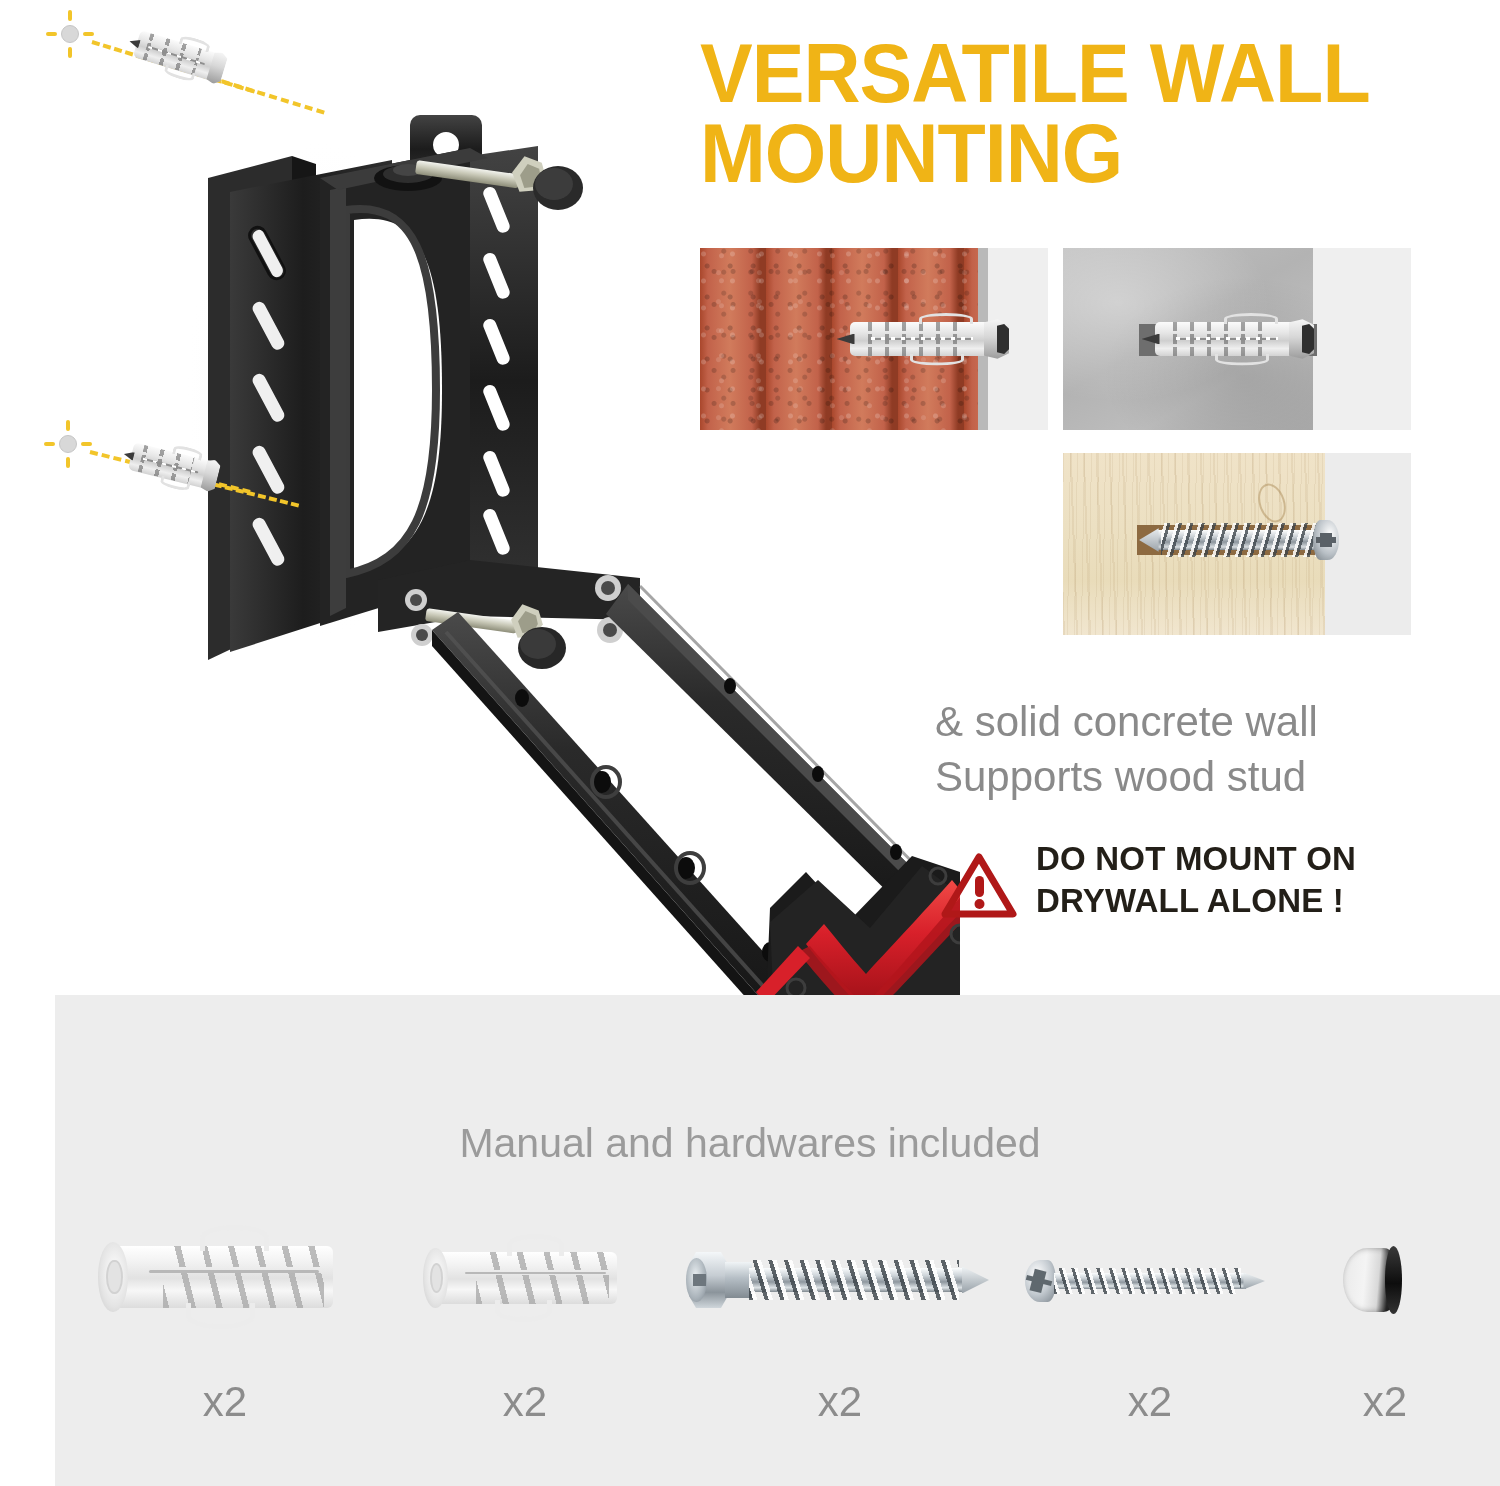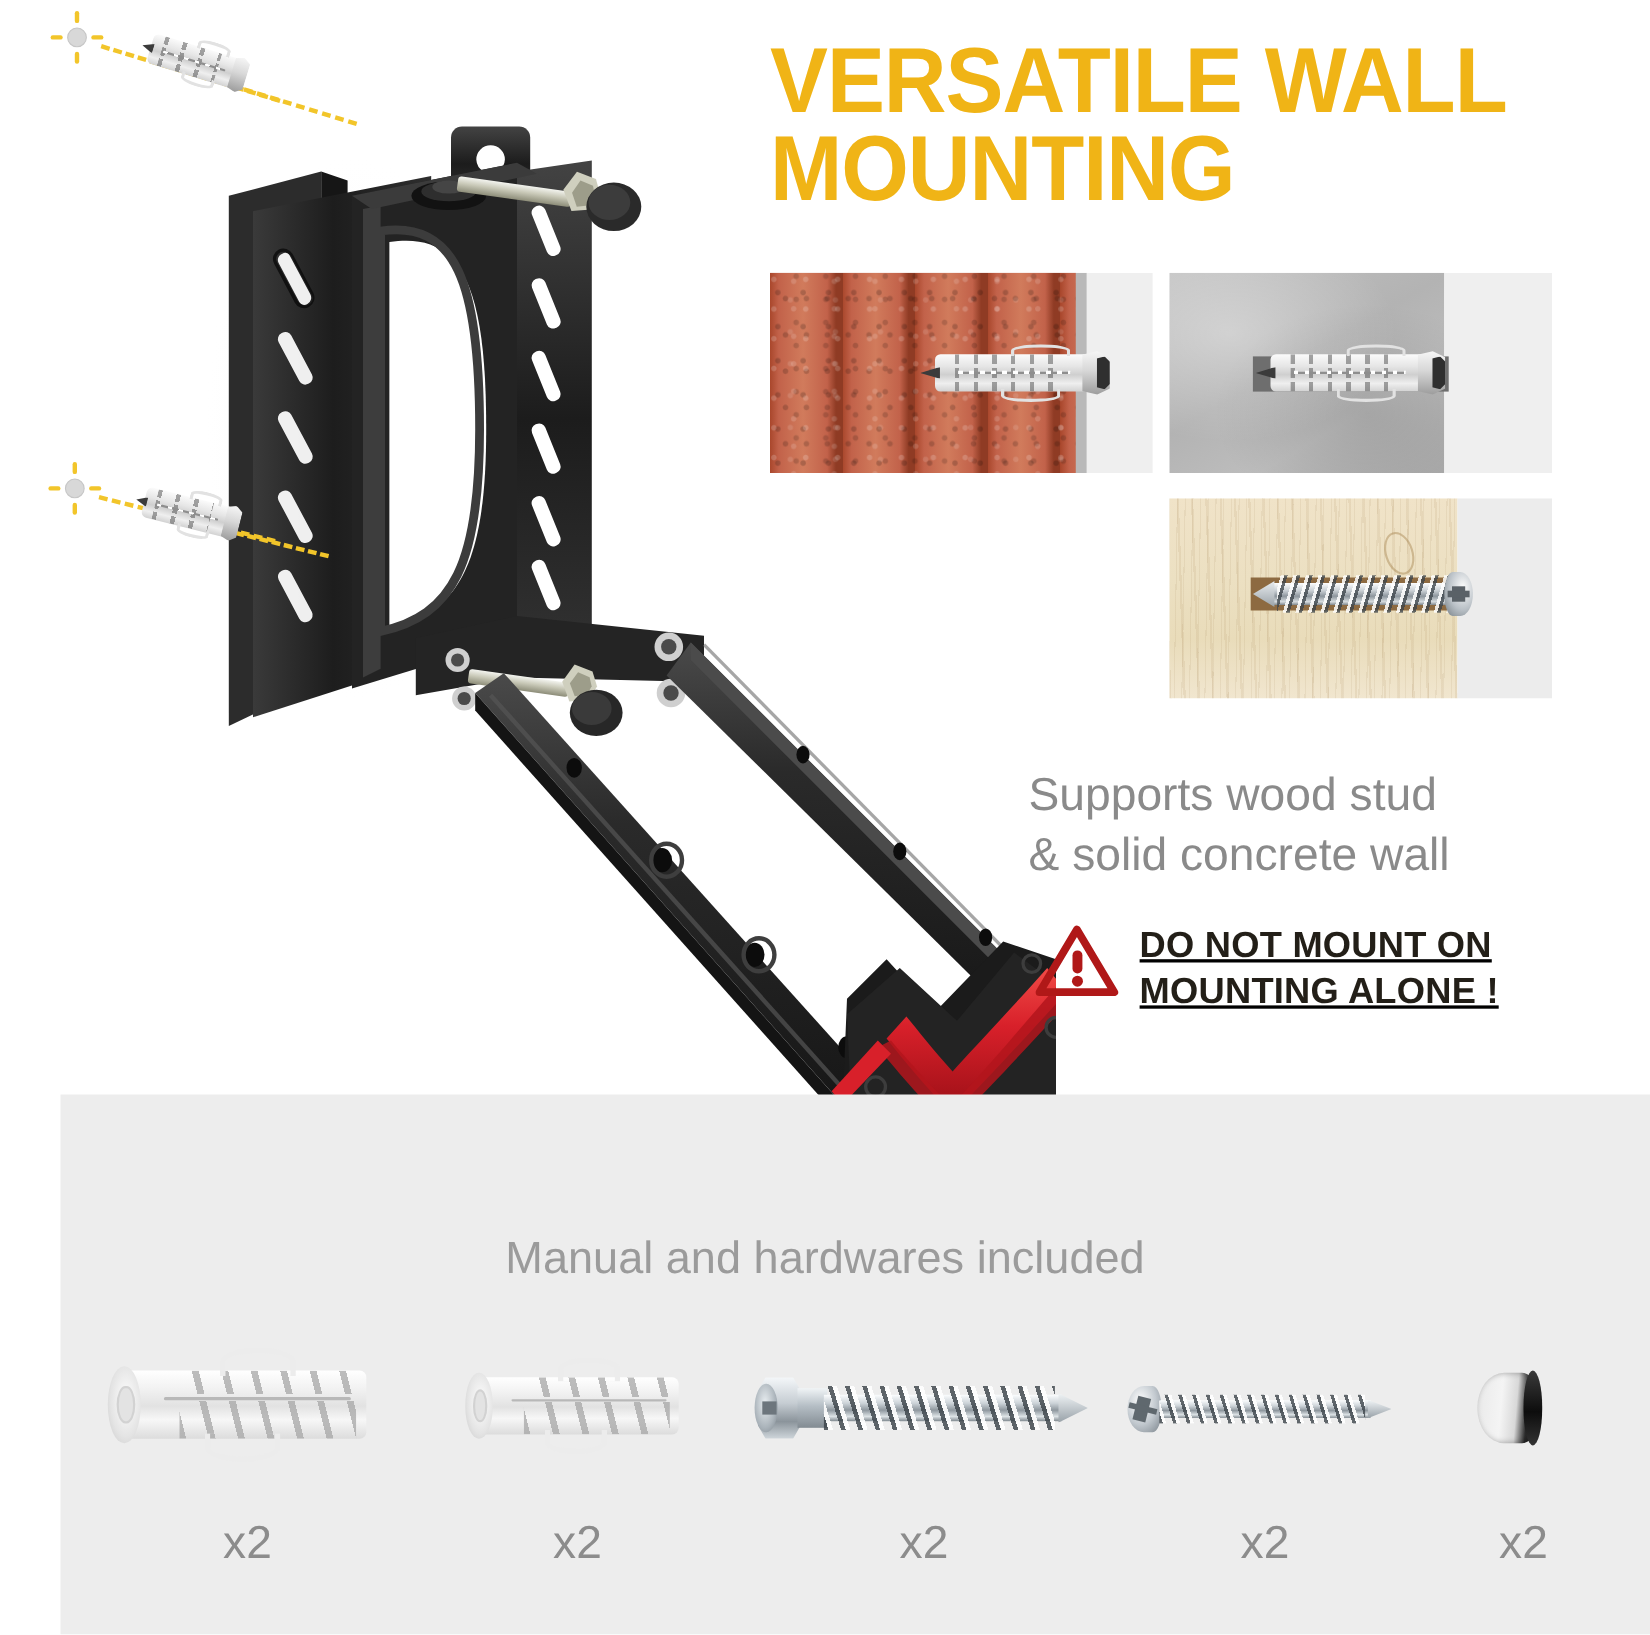--- a/index.html
+++ b/index.html
@@ -170,21 +170,21 @@
   .burst .r-e{ right:-2px;top:20px;  width:11px;height:4px; }
 
   
   #hero { position:absolute; left:170px; top:60px; width:790px; height:950px; }
 
   
   .supports-copy{
     position:absolute; left:935px; top:694px; width:520px;
     font-size:42px; line-height:1.32; color:#8a8a8a;
   }
-  .warn-wrap{ position:absolute; left:940px; top:838px; width:520px; display:flex; align-items:flex-start; gap:18px;text-decoration:underline; }
+  .warn-wrap{ position:absolute; left:940px; top:838px; width:520px; display:flex; align-items:flex-end; gap:18px; }
   .warn-icon{ width:78px; height:72px; flex:0 0 auto; }
   .warn-text{
     font-size:33px; font-weight:bold; line-height:1.28; color:#231f18; letter-spacing:.2px;
   }
 
   
   #bottom-panel{
     position:absolute; left:55px; top:995px; right:0; bottom:0;
     background:#ededed;
   }
@@ -567,33 +567,33 @@
       <div class="shaft"></div>
       <div class="thread"></div>
       <div class="point"></div>
       <div class="panhead"></div>
       <div class="cross"></div>
       <div class="cross2"></div>
     </div>
   </div>
 
   <div class="supports-copy">
+    <div>&amp; solid concrete wall</div>
     <div>Supports wood stud</div>
-    <div>&amp; solid concrete wall</div>
   </div>
 
   <div class="warn-wrap">
     <svg class="warn-icon" viewBox="0 0 78 72">
       <path d="M39 7 L73 64 H5 Z" fill="none" stroke="#B01818" stroke-width="7" stroke-linejoin="round"></path>
       <rect x="35" y="26" width="9" height="21" rx="4.5" fill="#B01818"></rect>
       <circle cx="39.5" cy="54" r="5" fill="#B01818"></circle>
     </svg>
     <div class="warn-text">
       <div>DO NOT MOUNT ON</div>
-      <div>MOUNTING ALONE !</div>
+      <div>DRYWALL ALONE !</div>
     </div>
   </div>
 
   <div id="bottom-panel">
     <div class="install-sub">Manual and hardwares included</div>
 
     <div class="hw-row">
 
       <div class="hw-cell" style="width:300px; margin-left:20px;">
         <div class="hw-art">

